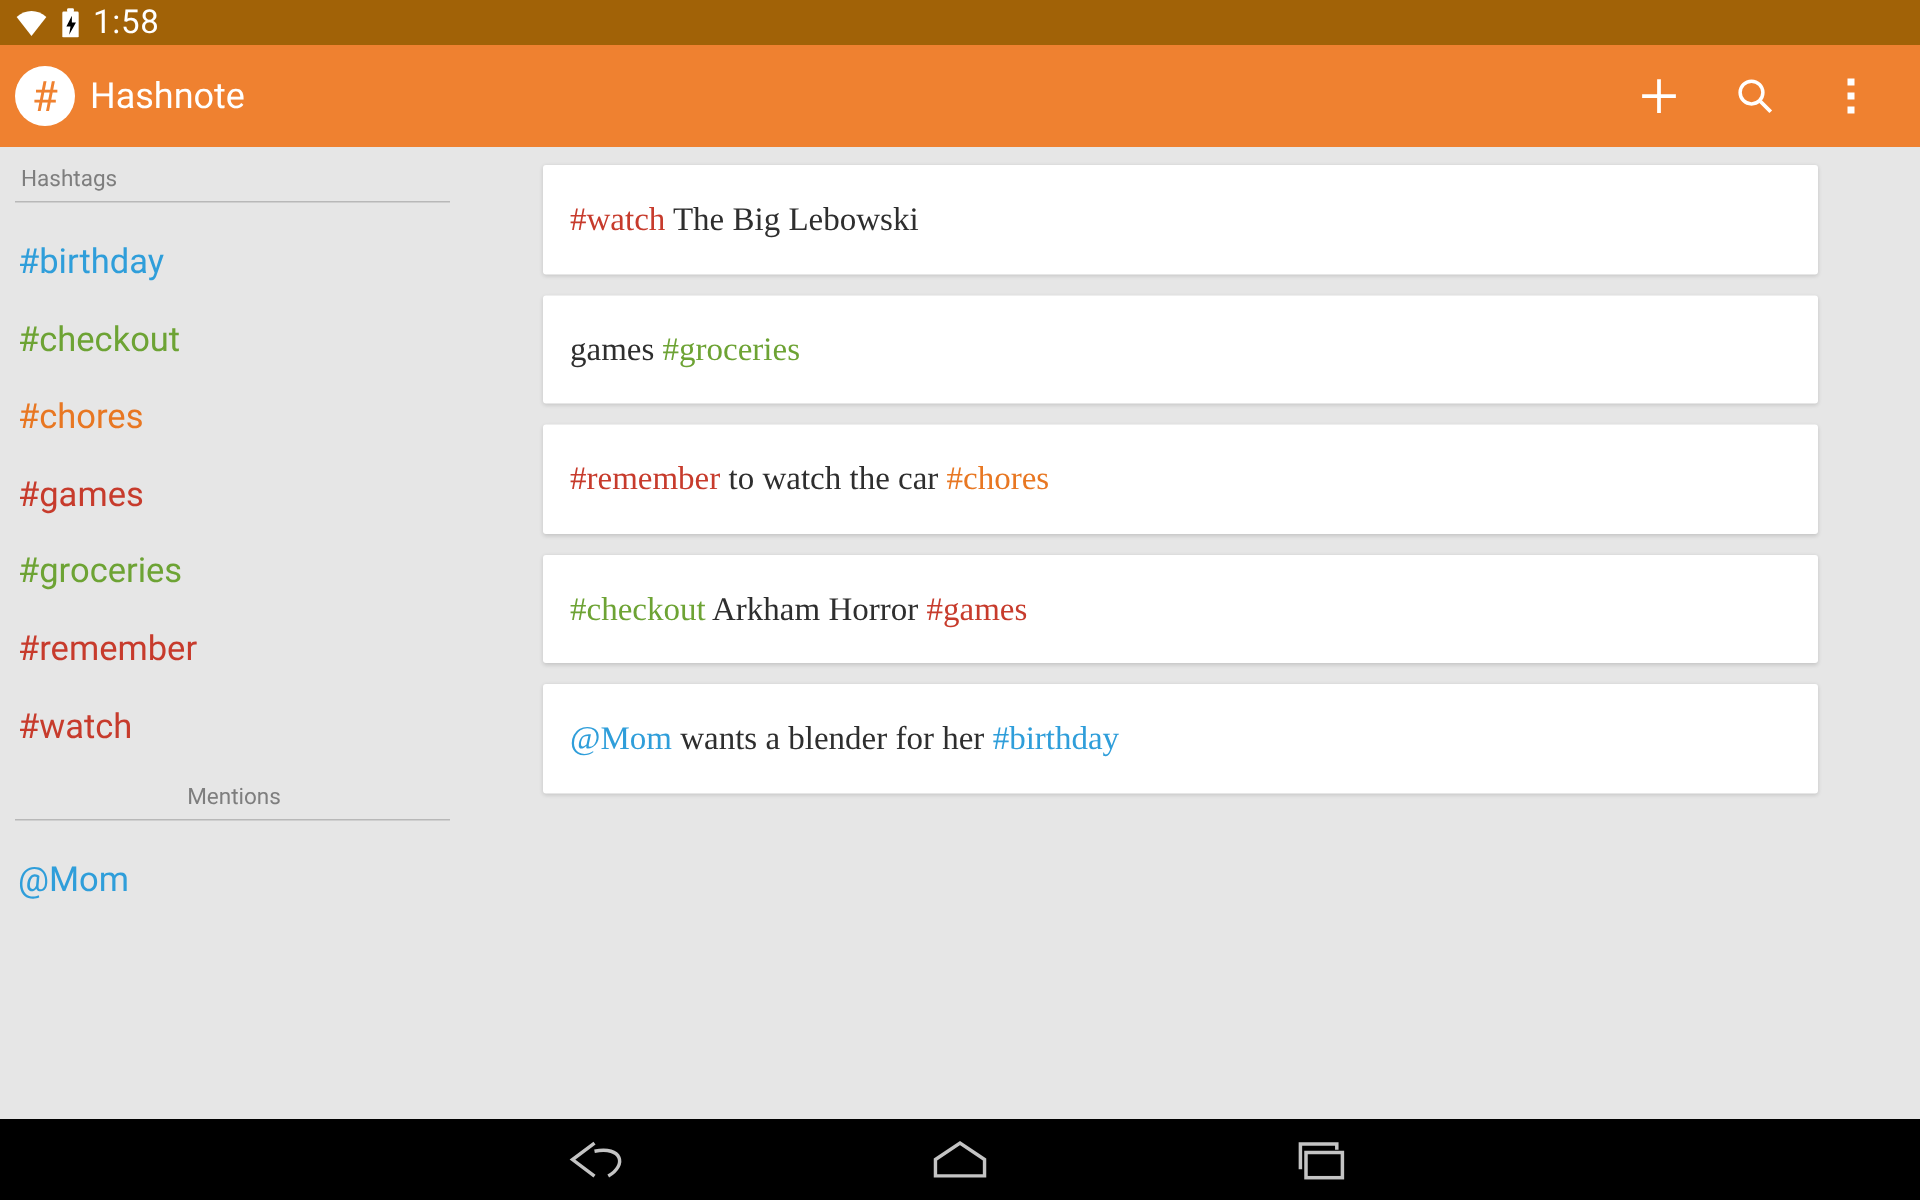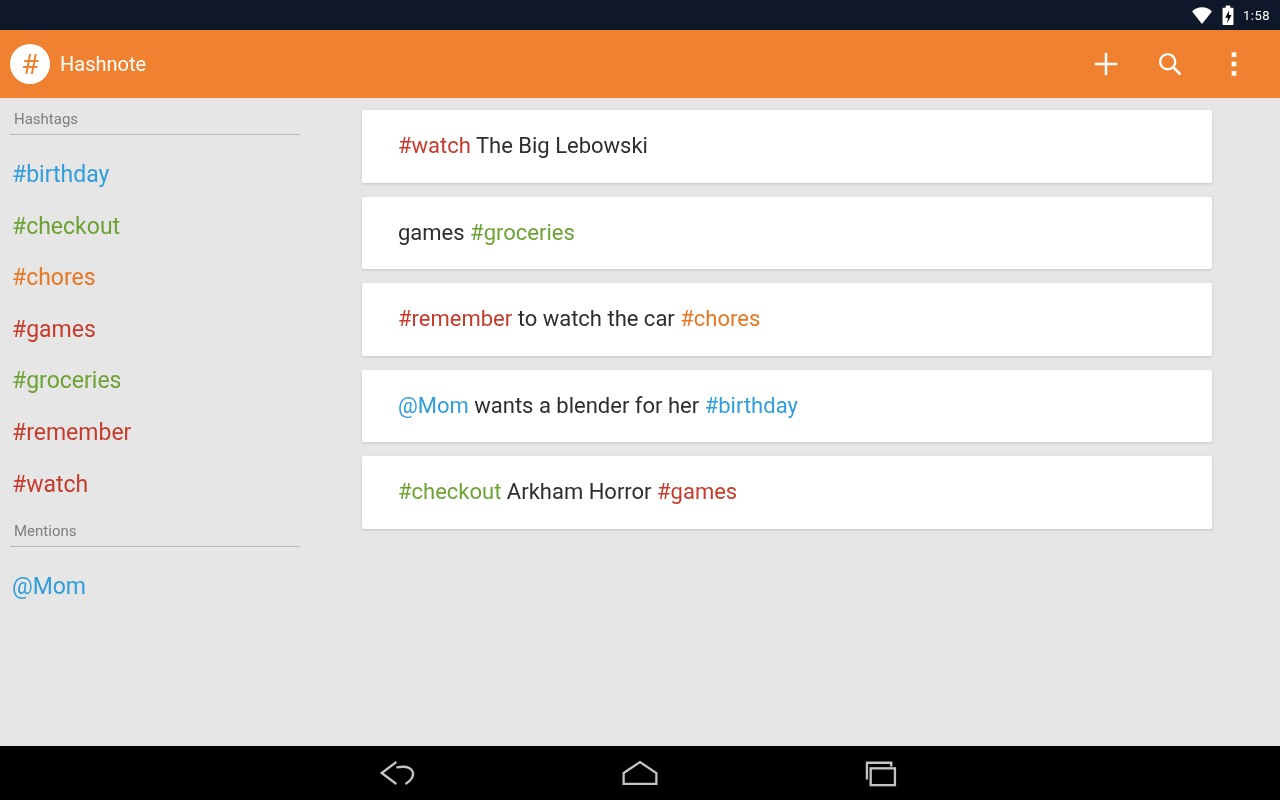--- a/index.html
+++ b/index.html
@@ -21,28 +21,27 @@
     background: #000;
     overflow: hidden;
   }
   .device {
     width: 1280px; height: 800px;
     display: flex; flex-direction: column;
   }
   
   .statusbar {
     height: 30px;
-    background: #0f172a;
+    background: #a16207;
     color: #fff;
     display: flex;
     align-items: center;
-    justify-content: flex-end;
     padding: 0 10px;
     gap: 8px;
-    font-size: 13px;
+    font-size: 22px;
     letter-spacing: 0.5px;
   }
   .statusbar .wifi, .statusbar .batt {
     display:inline-flex; align-items:center;
   }
   .statusbar svg { display:block; }
   .statusbar .clock { font-weight:400; }
   
   .actionbar {
     height: 68px;
@@ -56,21 +55,21 @@
     width: 40px; height: 40px;
     background: #fff;
     border-radius: 50%;
     display: flex; align-items: center; justify-content: center;
     color: var(--orange);
     font-size: 28px;
     font-weight: 400;
     margin-right: 10px;
   }
   .app-title {
-    font-size: 20px;
+    font-size: 24px;
     font-weight: 400;
     flex: 1;
   }
   .action-btn {
     width: 64px; height: 68px;
     display: flex; align-items: center; justify-content: center;
     color: #fff;
   }
   .action-btn svg { display:block; }
   
@@ -95,37 +94,38 @@
   .tag-item {
     font-size: 23px;
     line-height: 1.2;
     padding: 12px 4px 12px 2px;
     cursor: pointer;
   }
   .tag-item.red    { color: var(--red); }
   .tag-item.green  { color: var(--green); }
   .tag-item.blue   { color: var(--blue); }
   .tag-item.orange { color: var(--orange-dark); }
-  .mentions-header { margin-top: 6px; }
+  .mentions-header { margin-top: 6px; text-align: center; }
   
   .notes {
     flex: 1;
     padding: 12px 68px 18px 52px;
     overflow-y: auto;
   }
   .note {
     background: var(--card-bg);
     border-radius: 2px;
     box-shadow: 0 1px 3px rgba(0,0,0,0.15);
     margin-bottom: 14px;
-    padding: 22px 36px;
+    padding: 22px 18px;
     font-size: 22px;
     color: var(--text);
     line-height: 1.3;
     cursor: pointer;
+    font-family: Liberation Serif, serif;
   }
   .note .tok.red    { color: var(--red); }
   .note .tok.green  { color: var(--green); }
   .note .tok.blue   { color: var(--blue); }
   .note .tok.orange { color: var(--orange-dark); }
   .note .tok.text   { color: var(--text); }
   
   .navbar {
     height: 54px;
     background: #000;
@@ -201,22 +201,22 @@
         </div>
       <div class="section-header mentions-header">Mentions</div>
       <div id="mention-list">
           <div class="tag-item blue">@Mom</div>
         </div>
     </div>
     <div class="notes" id="notes">
         <div class="note"><span class="tok red">#watch</span><span class="tok text"> The Big Lebowski</span></div>
         <div class="note"><span class="tok text">games </span><span class="tok green">#groceries</span></div>
         <div class="note"><span class="tok red">#remember</span><span class="tok text"> to watch the car </span><span class="tok orange">#chores</span></div>
+        <div class="note"><span class="tok green">#checkout</span><span class="tok text"> Arkham Horror </span><span class="tok red">#games</span></div>
         <div class="note"><span class="tok blue">@Mom</span><span class="tok text"> wants a blender for her </span><span class="tok blue">#birthday</span></div>
-        <div class="note"><span class="tok green">#checkout</span><span class="tok text"> Arkham Horror </span><span class="tok red">#games</span></div>
       </div>
   </div>
 
   <div class="navbar">
     <div class="navbtn">
       <svg width="44" height="30" viewBox="0 0 48 32">
         <path d="M20 4 L4 16 L20 28" fill="none" stroke="currentColor" stroke-width="2.5" stroke-linejoin="miter"></path>
         <path d="M20 10 C 40 6, 44 20, 30 28" fill="none" stroke="currentColor" stroke-width="2.5"></path>
       </svg>
     </div>

